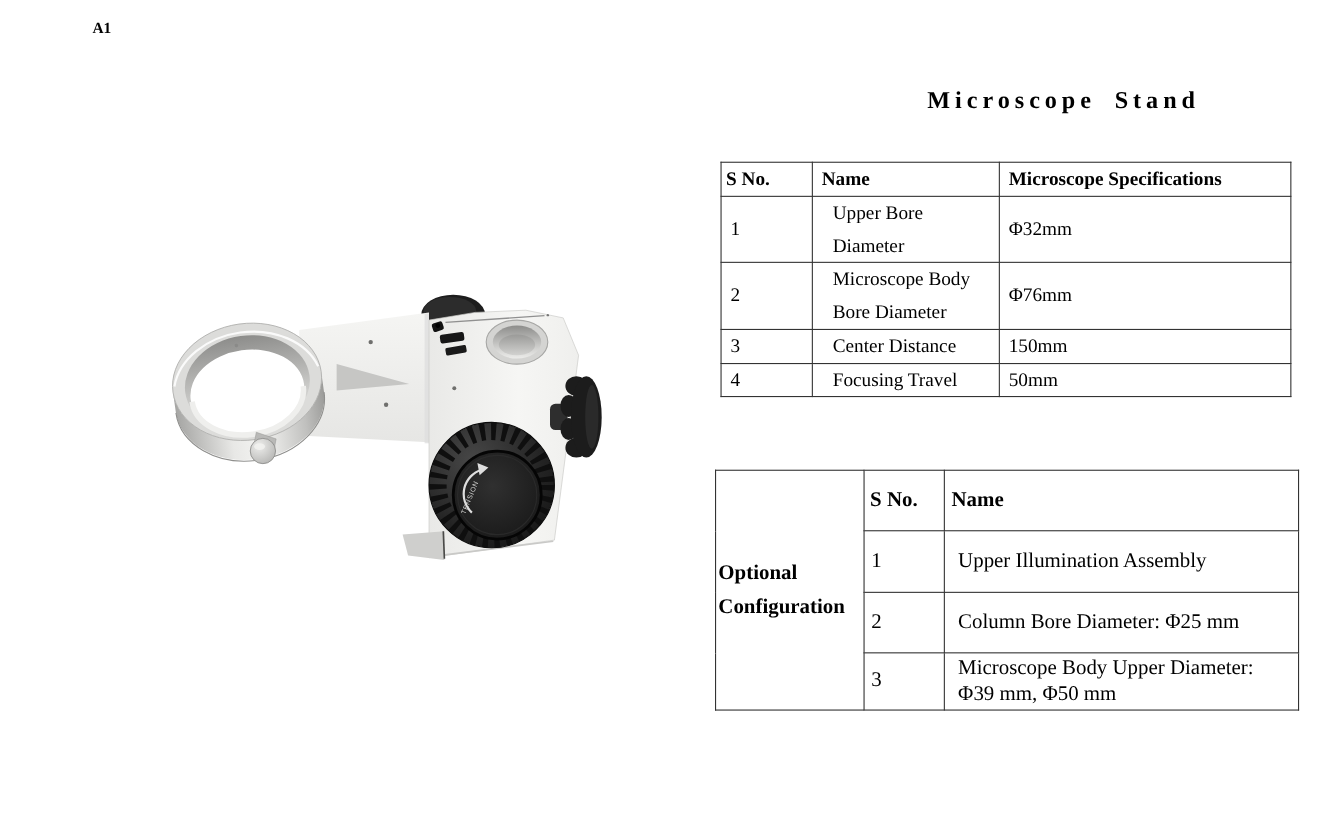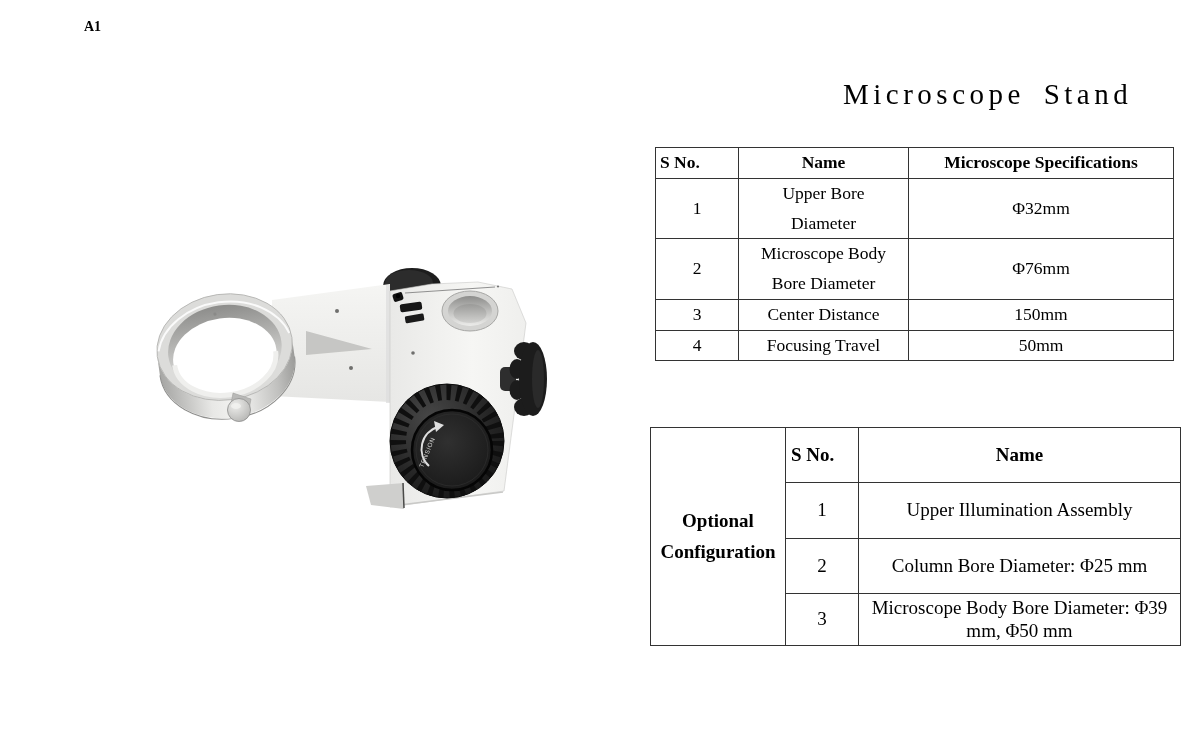--- a/index.html
+++ b/index.html
@@ -1,24 +1,24 @@
 <!DOCTYPE html>
 <html><head>
 <meta charset="utf-8">
 <style>
   html,body{margin:0;padding:0;background:#ffffff;}
   body{width:1200px;height:750px;position:relative;overflow:hidden;
        font-family:"Liberation Serif","DejaVu Serif",serif;color:#000;}
 
   .page-label{position:absolute;left:84px;top:19px;font-size:14px;font-weight:bold;margin:0;}
-  .doc-title{position:absolute;left:843px;top:78px;font-size:29px;font-weight:normal;
+  .doc-title{position:absolute;left:843px;top:78px;font-size:22px;font-weight:bold;
              letter-spacing:4.5px;word-spacing:7px;margin:0;white-space:nowrap;}
 
   table{border-collapse:collapse;table-layout:fixed;}
-  td{border:1px solid #333333;text-align:center;vertical-align:middle;
+  td{border:1px solid #333333;text-align:left;vertical-align:middle;
      overflow:hidden;}
 
   
   .spec-table{position:absolute;left:655px;top:147px;font-size:17.5px;line-height:1.7;}
   .spec-table td{padding:0 8px;}
   .spec-table td.name-cell{padding:0 18px;}
   .spec-table td.sno-head{text-align:left;padding-left:4px;}
   .spec-table .th{font-weight:bold;}
   .row-h{height:27px;} .row-1{height:60px;} .row-2{height:60px;}
   .row-3{height:30px;} .row-4{height:29px;}
@@ -211,16 +211,16 @@
   <tr class="orow-1">
     <td>1</td>
     <td class="name-cell2">Upper Illumination Assembly</td>
   </tr>
   <tr class="orow-2">
     <td>2</td>
     <td class="name-cell2">Column Bore Diameter: Φ25 mm</td>
   </tr>
   <tr class="orow-3">
     <td>3</td>
-    <td class="name-cell2">Microscope Body Bore Diameter: Φ39 mm, Φ50 mm</td>
+    <td class="name-cell2">Microscope Body Upper Diameter: Φ39 mm, Φ50 mm</td>
   </tr>
 </tbody>
   </table>
 
 </body></html>

